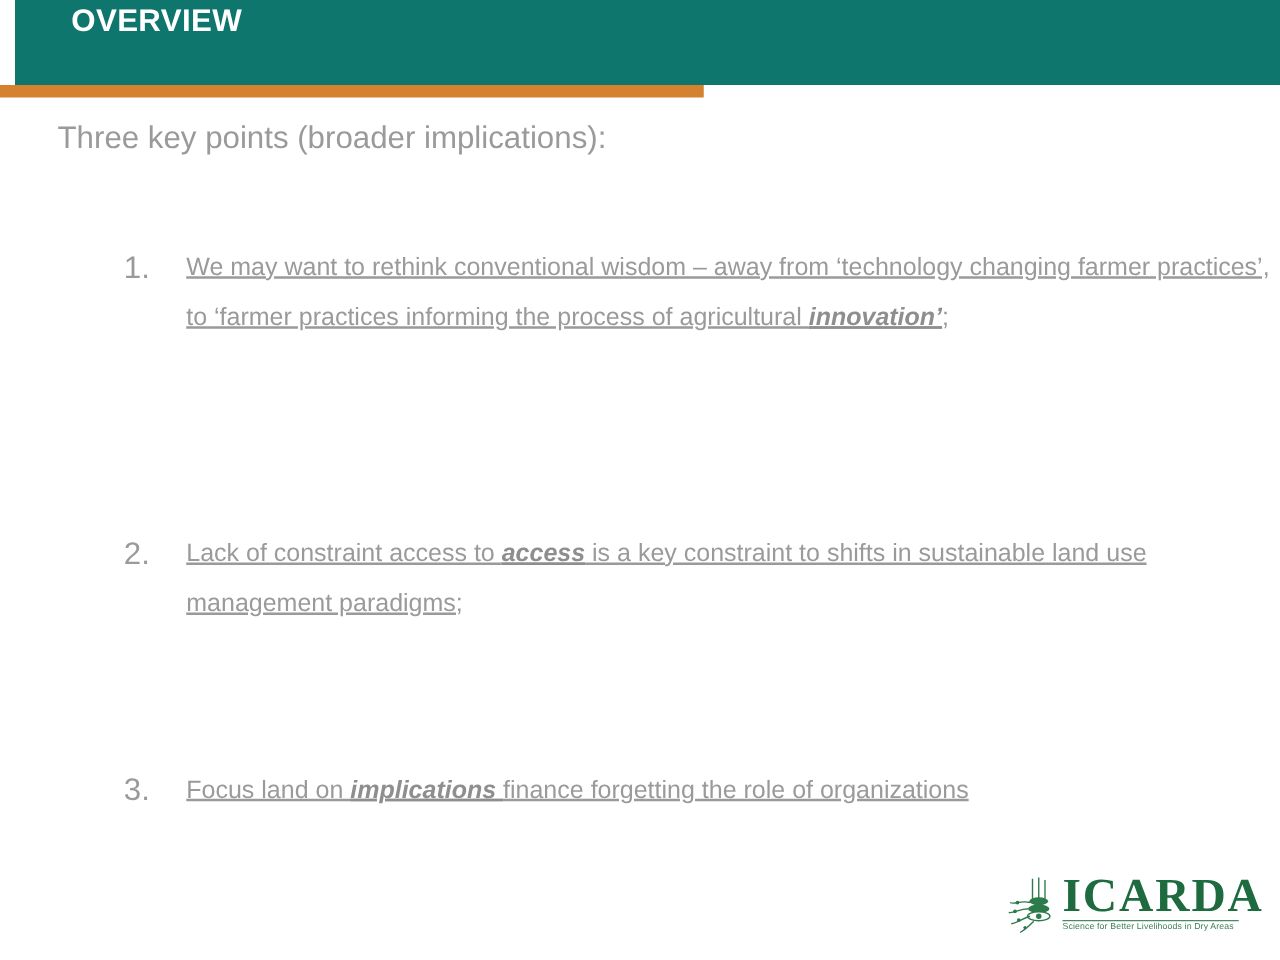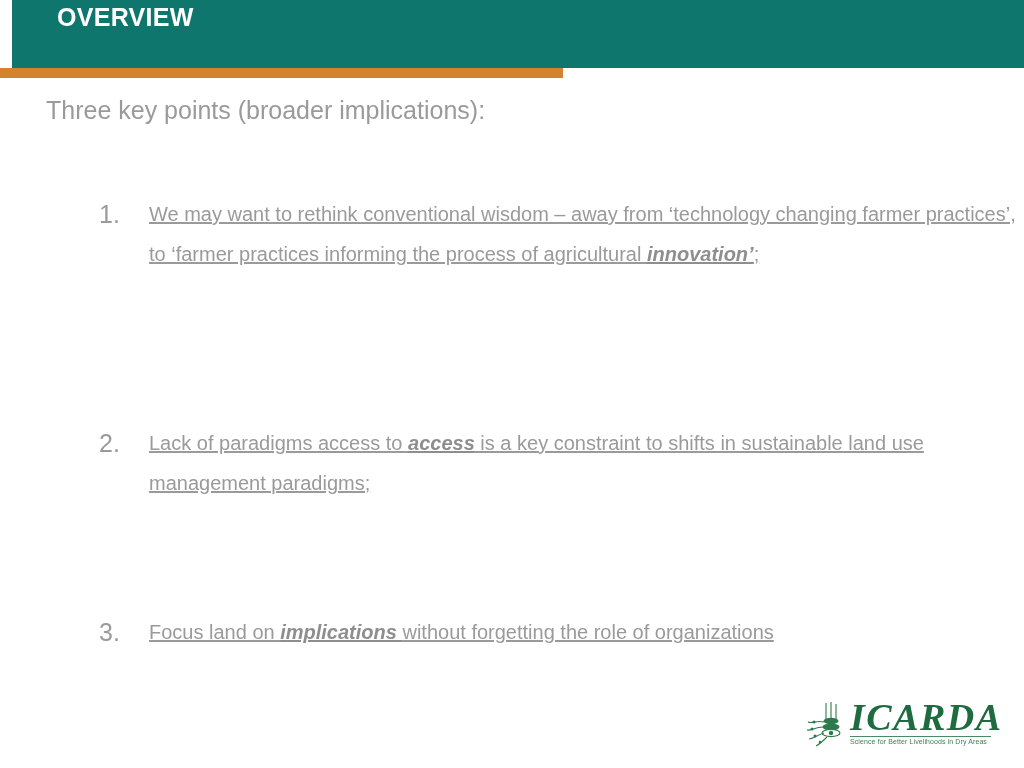--- a/index.html
+++ b/index.html
@@ -120,21 +120,20 @@
     position: absolute;
     left: 44px;
     top: -2px;
     font-family: "Liberation Serif", serif;
     font-size: 38px;
     font-weight: bold;
     color: #1d6b3f;
     letter-spacing: 1.5px;
     line-height: 42px;
     white-space: nowrap;
-    font-style: italic;
   }
   .logo-rule {
     position: absolute;
     left: 44px;
     top: 38px;
     width: 141px;
     height: 1px;
     background: #4a8a63;
   }
   .logo-tagline {
@@ -162,26 +161,26 @@
 
   <div class="points-list">
 
     <div class="point-item p1">
       <span class="point-number">1.</span>
       <span class="point-text"><span>We may want to rethink conventional wisdom – away from ‘technology changing farmer practices’, to ‘farmer practices informing the process of agricultural </span><span class="emph">innovation’</span><span>;</span></span>
     </div>
 
     <div class="point-item p2">
       <span class="point-number">2.</span>
-      <span class="point-text"><span>Lack of paradigms access to </span><span class="emph">access</span><span> is a key constraint to shifts in sustainable land use management paradigms;</span></span>
+      <span class="point-text"><span>Lack of constraint access to </span><span class="emph">access</span><span> is a key constraint to shifts in sustainable land use management paradigms;</span></span>
     </div>
 
     <div class="point-item p3">
       <span class="point-number">3.</span>
-      <span class="point-text"><span>Focus land on </span><span class="emph">implications </span><span>without forgetting the role of organizations</span></span>
+      <span class="point-text"><span>Focus land on </span><span class="emph">implications </span><span>finance forgetting the role of organizations</span></span>
     </div>
 
   </div>
 </div>
 
 <div class="logo-block">
 
   <div class="logo-mark">
     <svg width="46" height="50" viewBox="0 0 46 50" xmlns="http://www.w3.org/2000/svg">
       <g stroke="#2d7a4b" fill="none" stroke-width="1.1">

